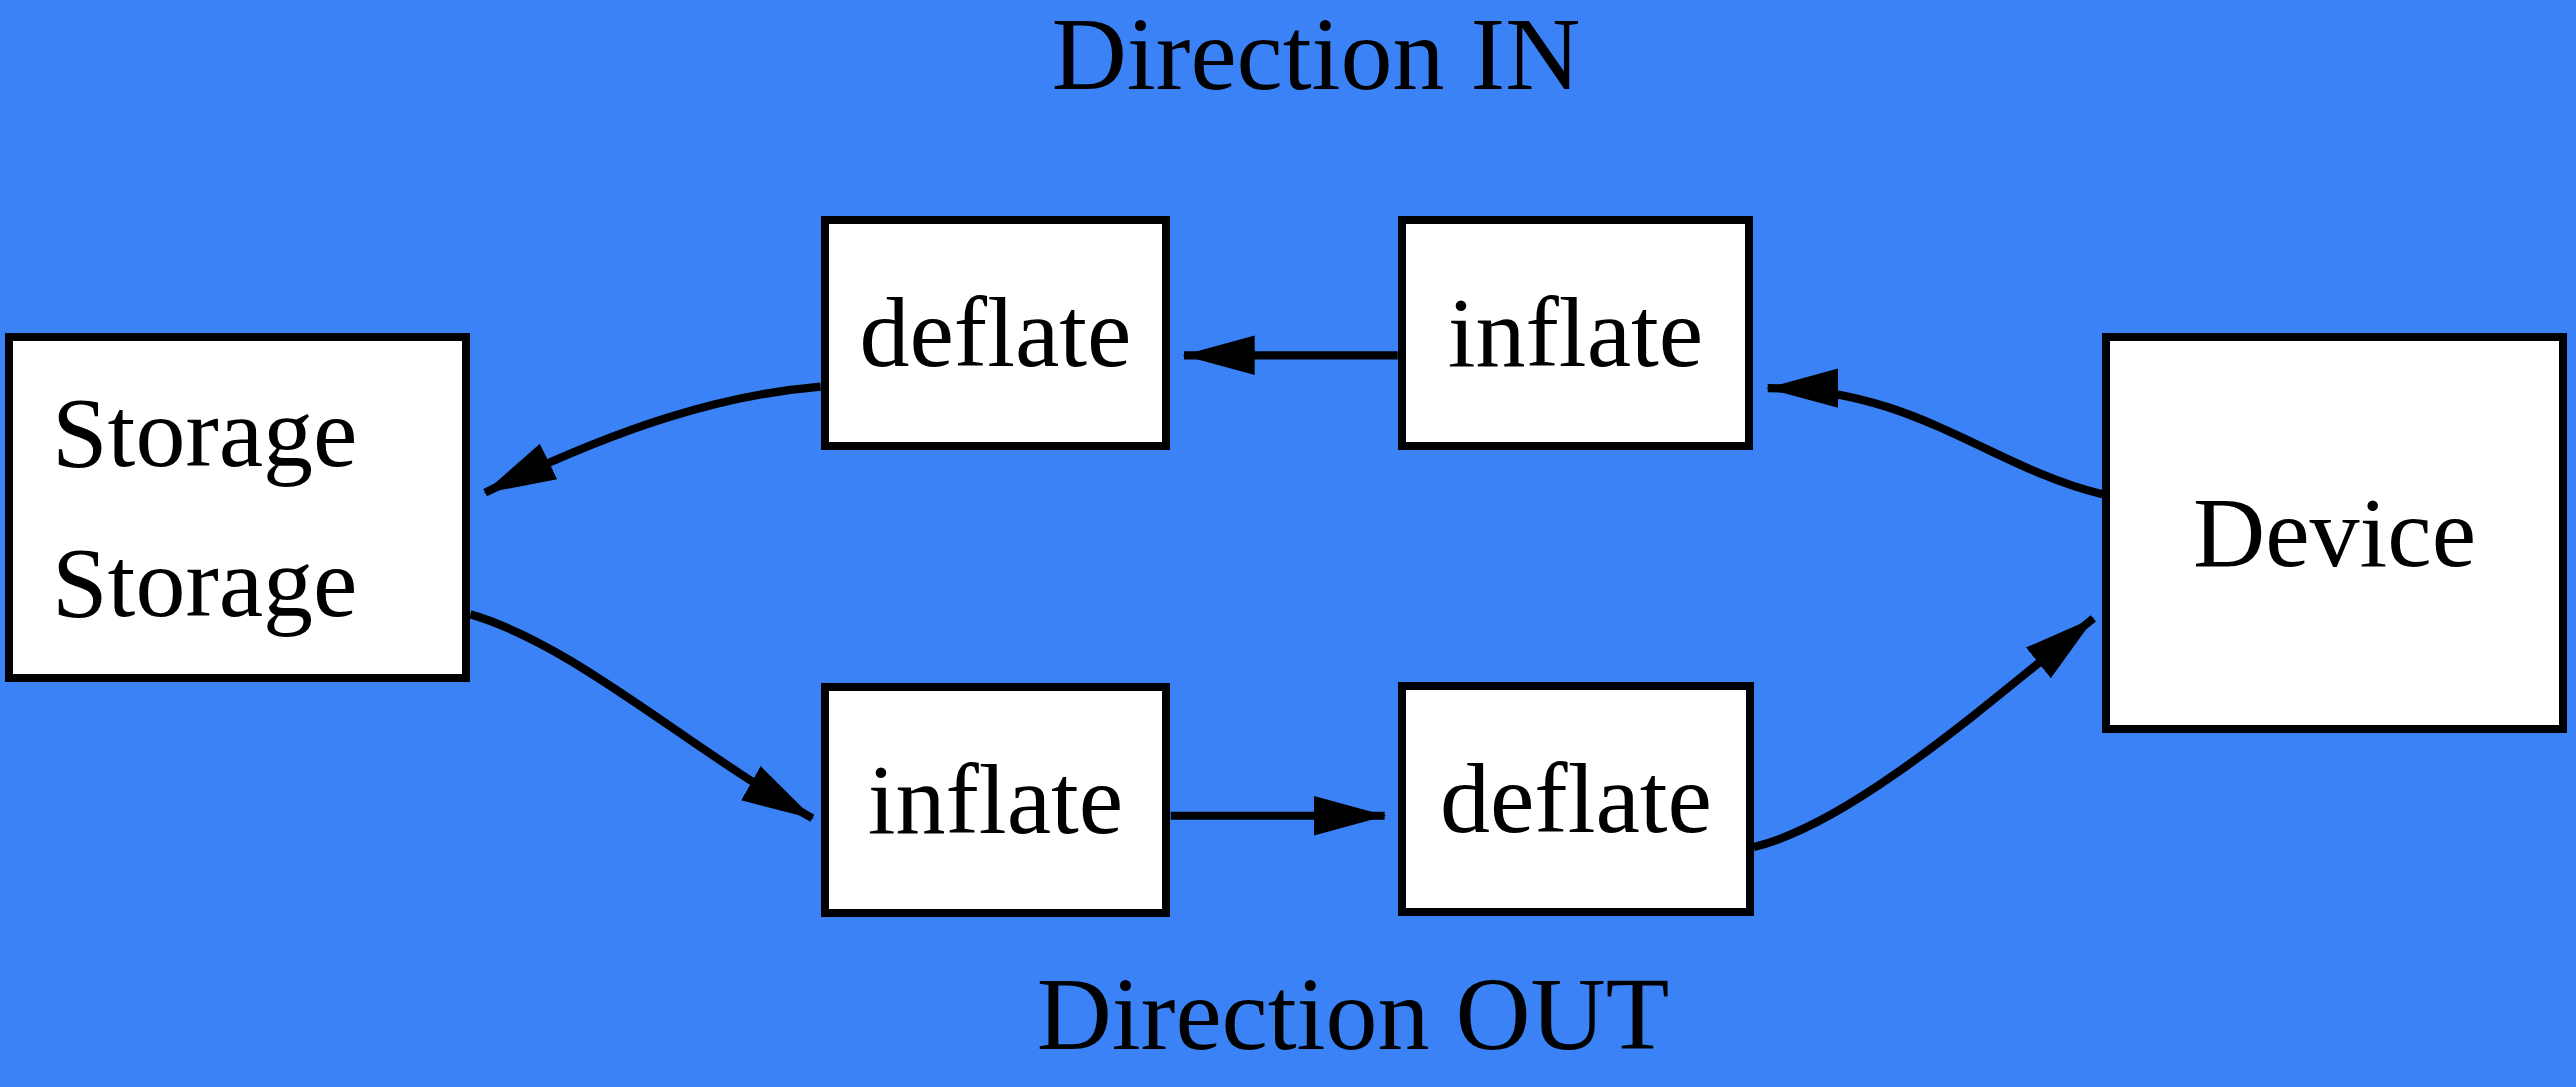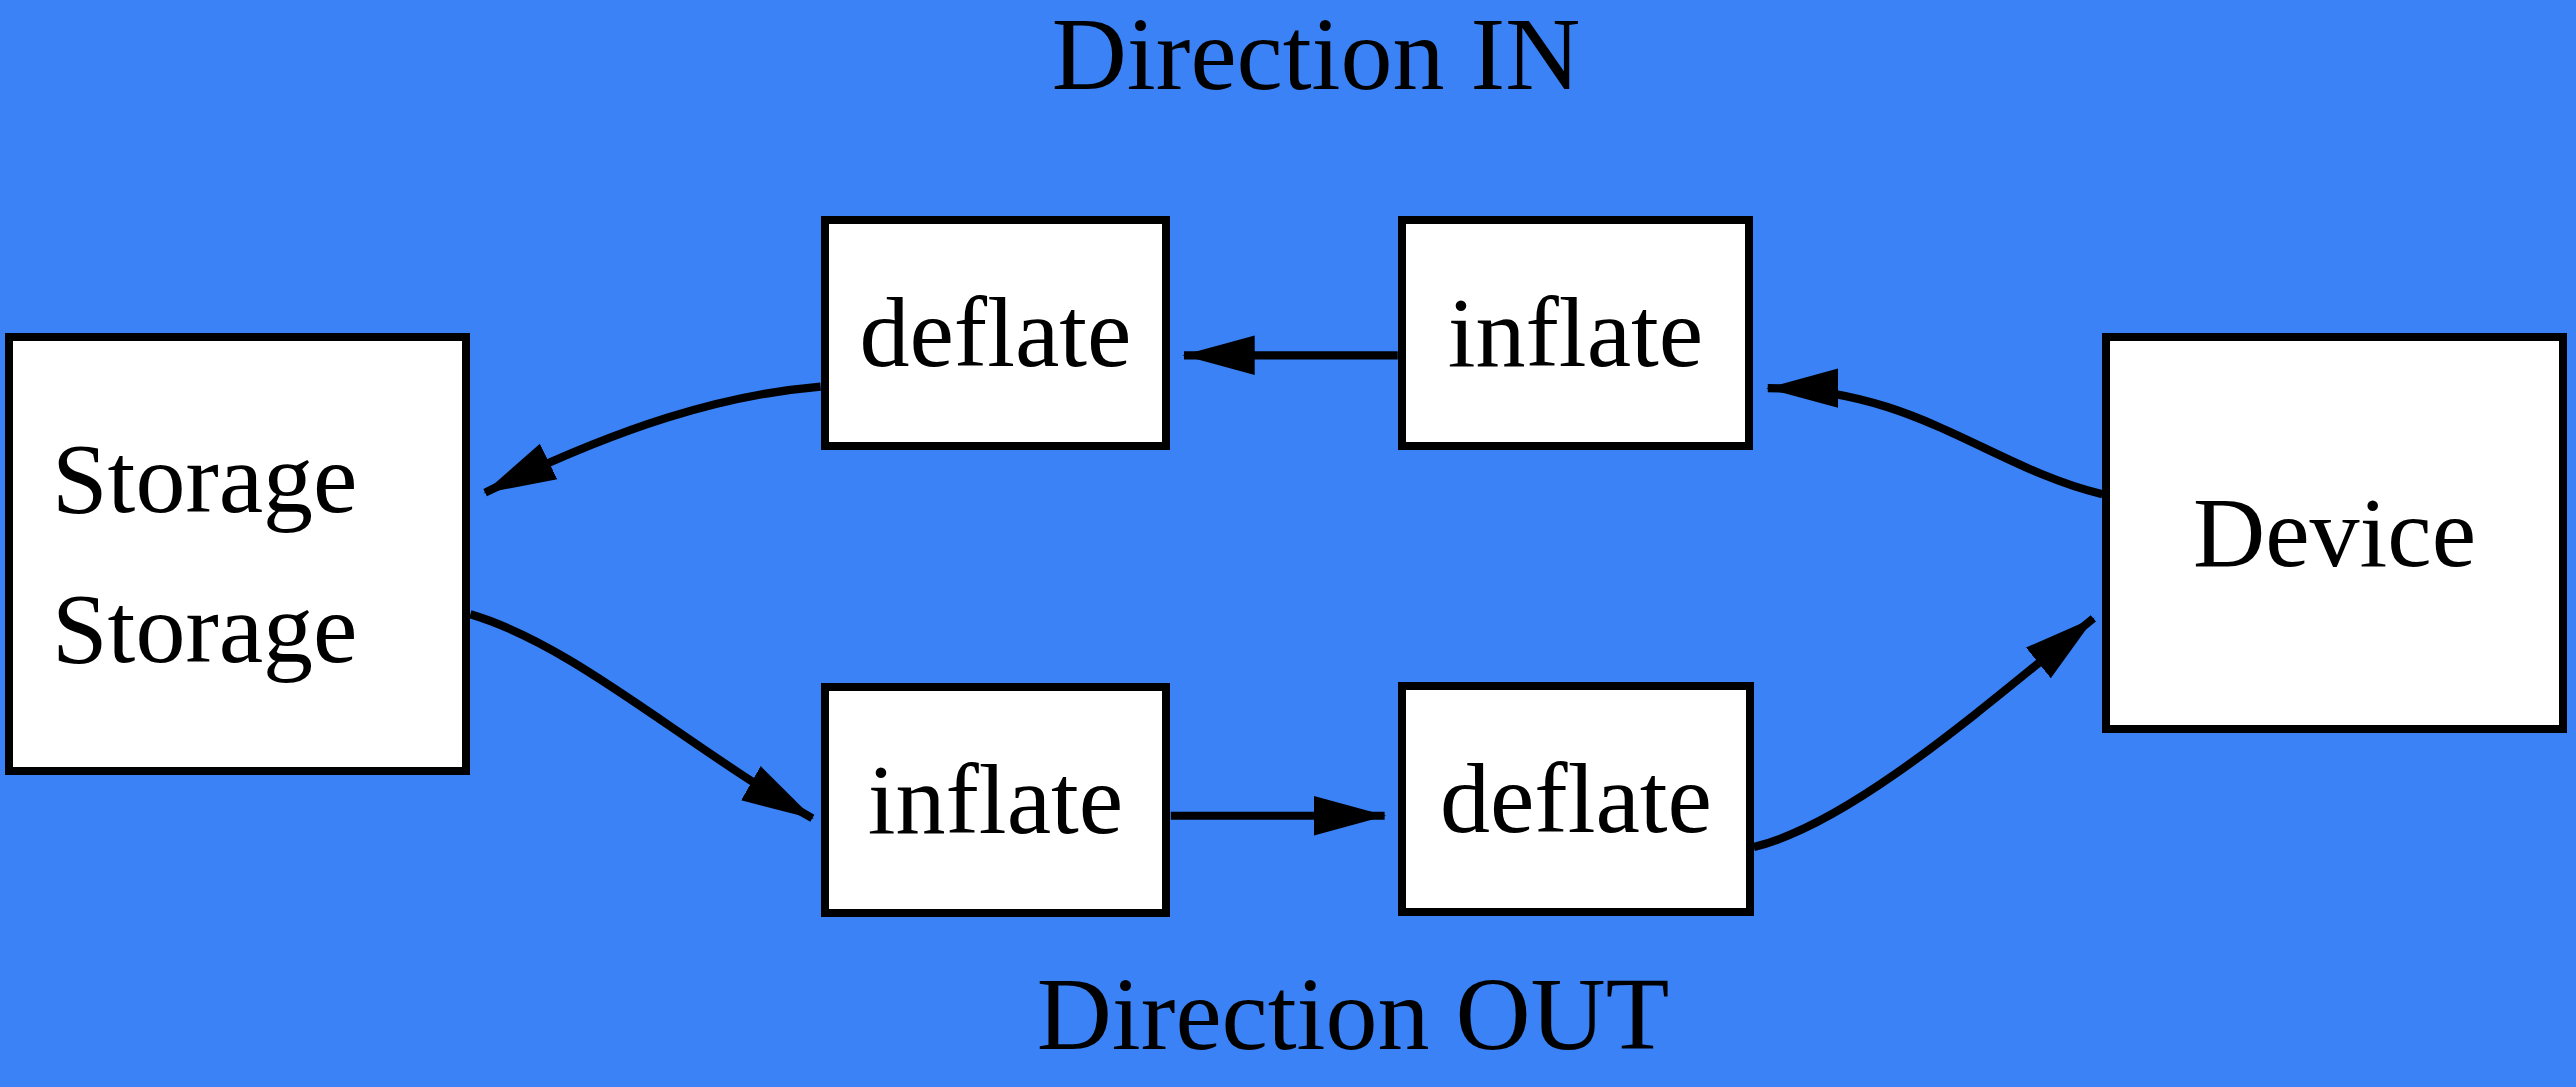--- a/index.html
+++ b/index.html
@@ -31,21 +31,21 @@
     background: #ffffff;
     display: flex;
     align-items: center;
     justify-content: center;
     font-size: 100px;
     line-height: 1.1;
     z-index: 1;
     white-space: nowrap;
   }
   .node-storage-daemon {
-    left: 5px; top: 333px; width: 465px; height: 442px;
+    left: 5px; top: 333px; width: 465px; height: 349px;
     flex-direction: column;
     align-items: flex-start;
     justify-content: center;
     padding-left: 39px;
     gap: 40px;
   }
   .node-deflate-top   { left: 821px;  top: 216px; width: 349px; height: 234px; }
   .node-inflate-top   { left: 1398px; top: 216px; width: 355px; height: 234px; }
   .node-inflate-bottom{ left: 821px;  top: 683px; width: 349px; height: 234px; }
   .node-deflate-bottom{ left: 1398px; top: 682px; width: 356px; height: 234px; }

